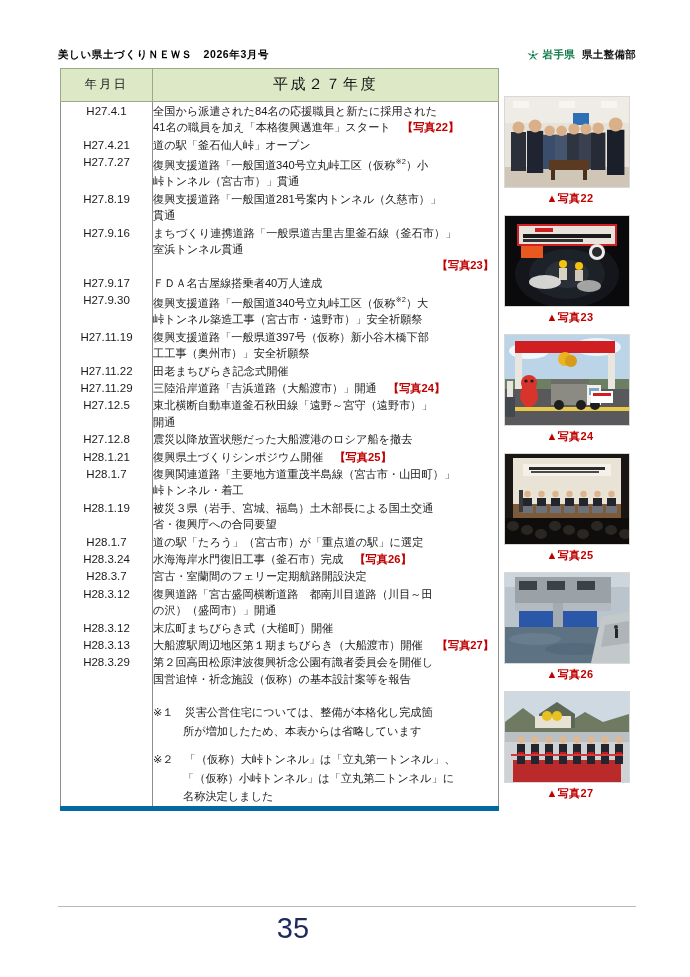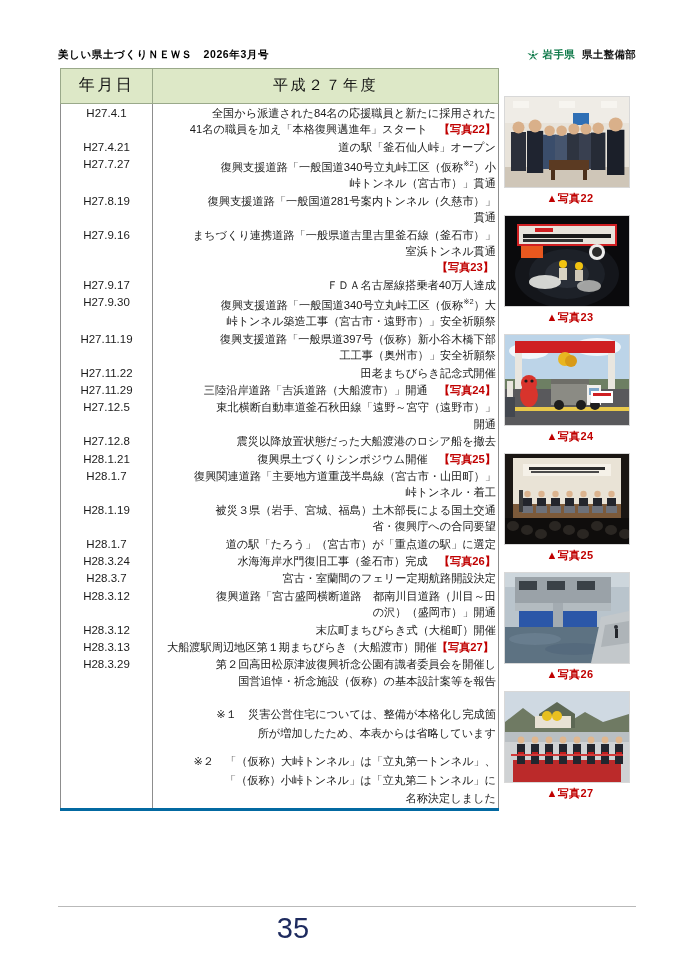--- a/index.html
+++ b/index.html
@@ -74,21 +74,21 @@
   .schedule-table col.c-body { width: 346px; }
 
   .schedule-table th {
     background: #dde8c7;
     border: 1px solid #9aa98a;
     font-weight: normal;
     color: #111;
     padding: 6px 0 7px 0;
   }
   th.head-date {
-    font-size: 16px;
+    font-size: 12px;
     letter-spacing: 2.5px;
   }
   th.head-year {
     font-size: 15px;
     letter-spacing: 2.5px;
     margin-left: 44px;
   }
 
   .schedule-table td {
     border-left: 1px solid #8d8d8d;
@@ -102,23 +102,23 @@
     font-size: 11.5px;
     line-height: 16.4px;
     padding-top: 1px;
     white-space: nowrap;
     font-family: "Liberation Sans", "DejaVu Sans", sans-serif;
   }
   td.cell-body {
     font-size: 11.2px;
     line-height: 16.4px;
     padding: 1px 2px 0 0;
-    text-align: right;
-  }
-  tr.row-last td { border-bottom: 3px solid #0369a1; }
+    text-align: left;
+  }
+  tr.row-last td { border-bottom: 5px solid #0369a1; }
   td.spacer-cell { height: 44px; }
 
   .body-line {
     display: block;
     white-space: nowrap;
   }
   .photo-ref {
     color: #c00000;
     font-weight: bold;
   }

